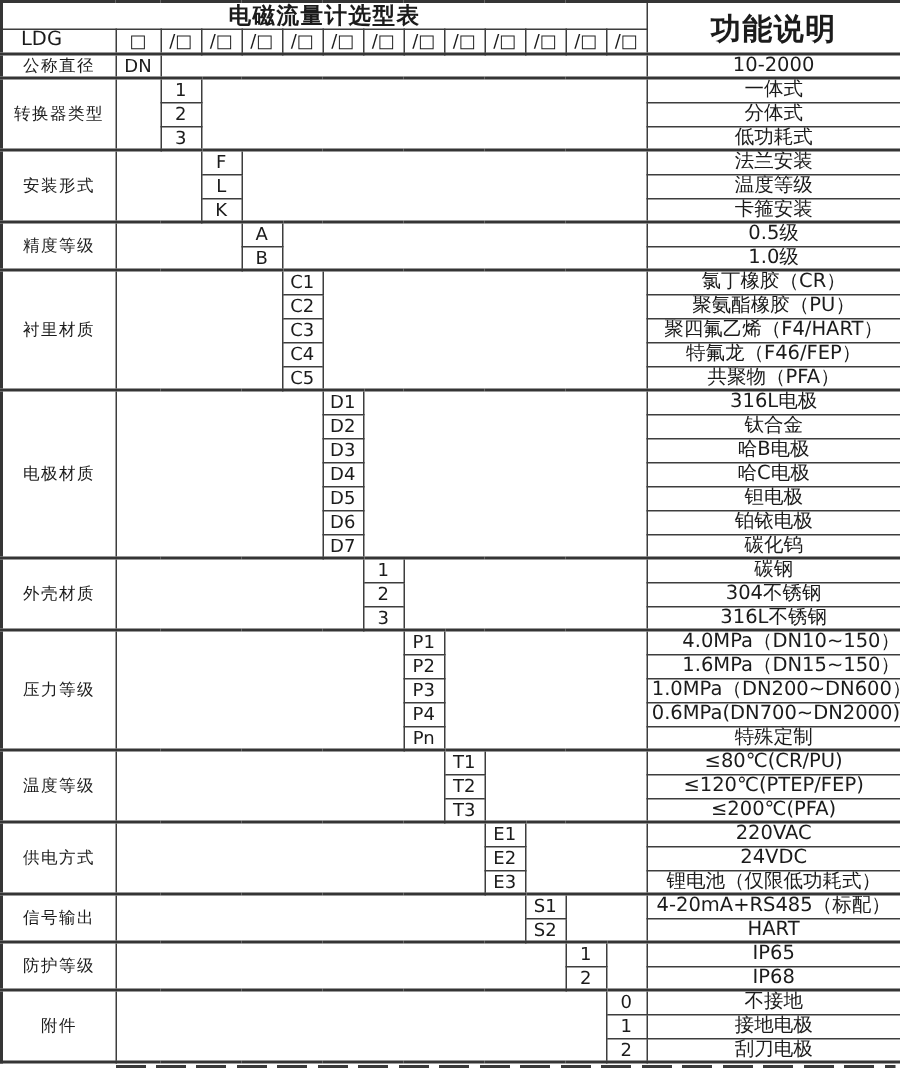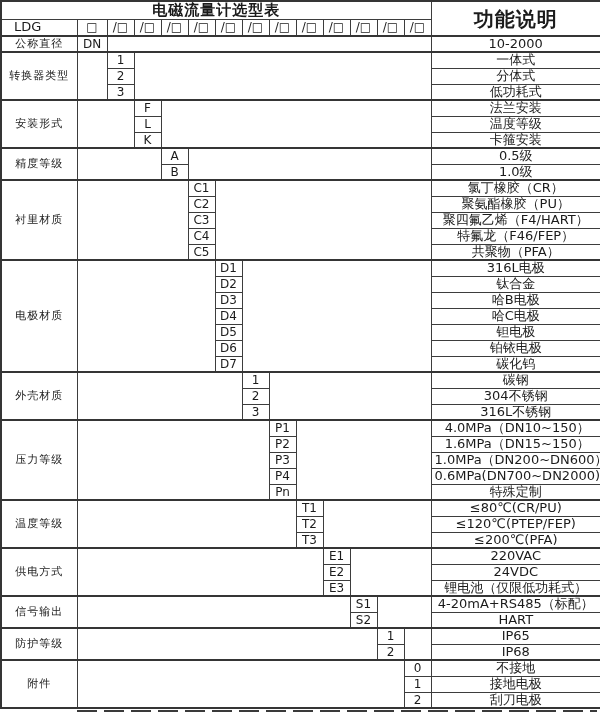--- a/index.html
+++ b/index.html
@@ -29,21 +29,21 @@
   tr.r-title { height:18px;font-weight:bold; }
   tr.r-ldg { height:17px; }
   tr.band-start td { border-top:2px solid #353535; }
   .title { font-size:15px; letter-spacing:1px; }
   .fn-header { font-size:20px; letter-spacing:1px; }
   .lbl { font-size:11px; letter-spacing:1px; }
   .ldg { text-align:left; padding-left:12px; font-size:13px; letter-spacing:0;margin-left:16px; }
   .code { font-size:12px; }
   .slot { font-size:12px; }
   .desc { font-size:13px; }
-  .desc.left { text-align:center; padding-left:3px;margin-top:12px; }
+  .desc.left { text-align:right; padding-left:3px;margin-top:12px; }
   .fill { background:#ffffff; }
   .bottom-strip { height:5px; position:relative; width:600px; }
   .bottom-strip::after {
     content:"";
     position:absolute;
     left:77px; top:1px; height:2px; width:520px;
     background:repeating-linear-gradient(to right, #3a3a3a 0 20px, transparent 20px 27px);
   }
 </style>
 </head>

